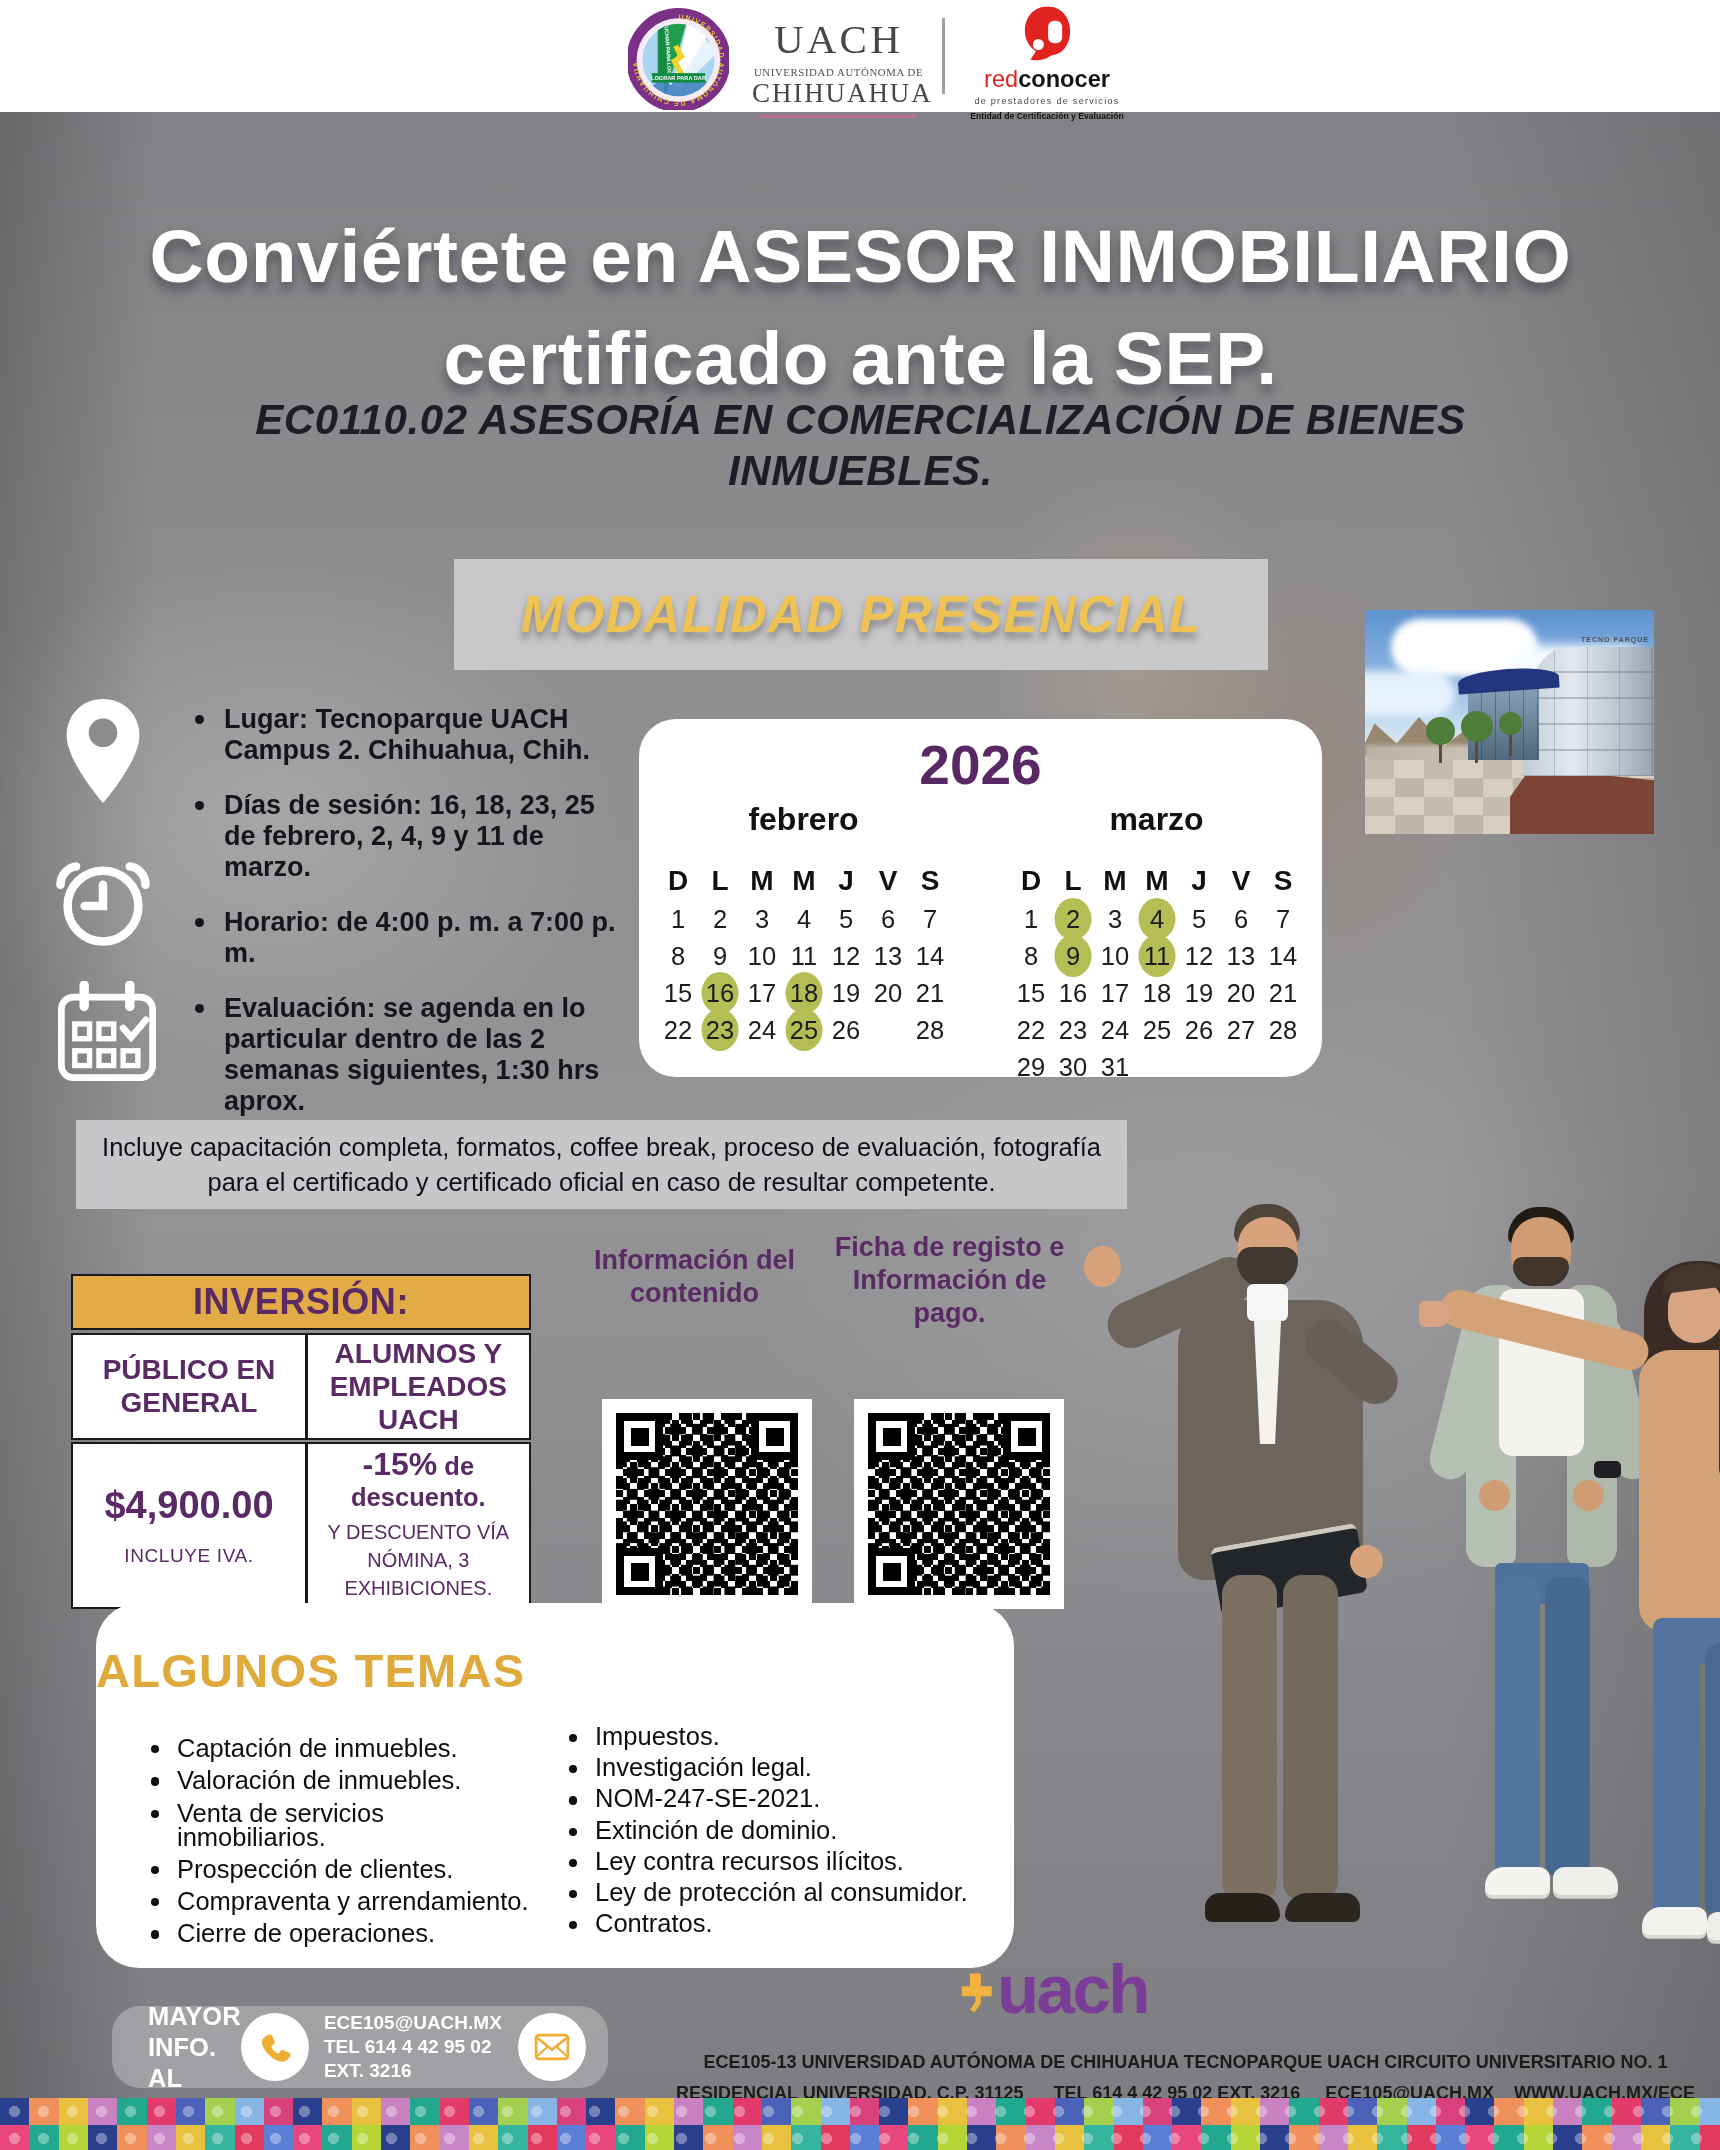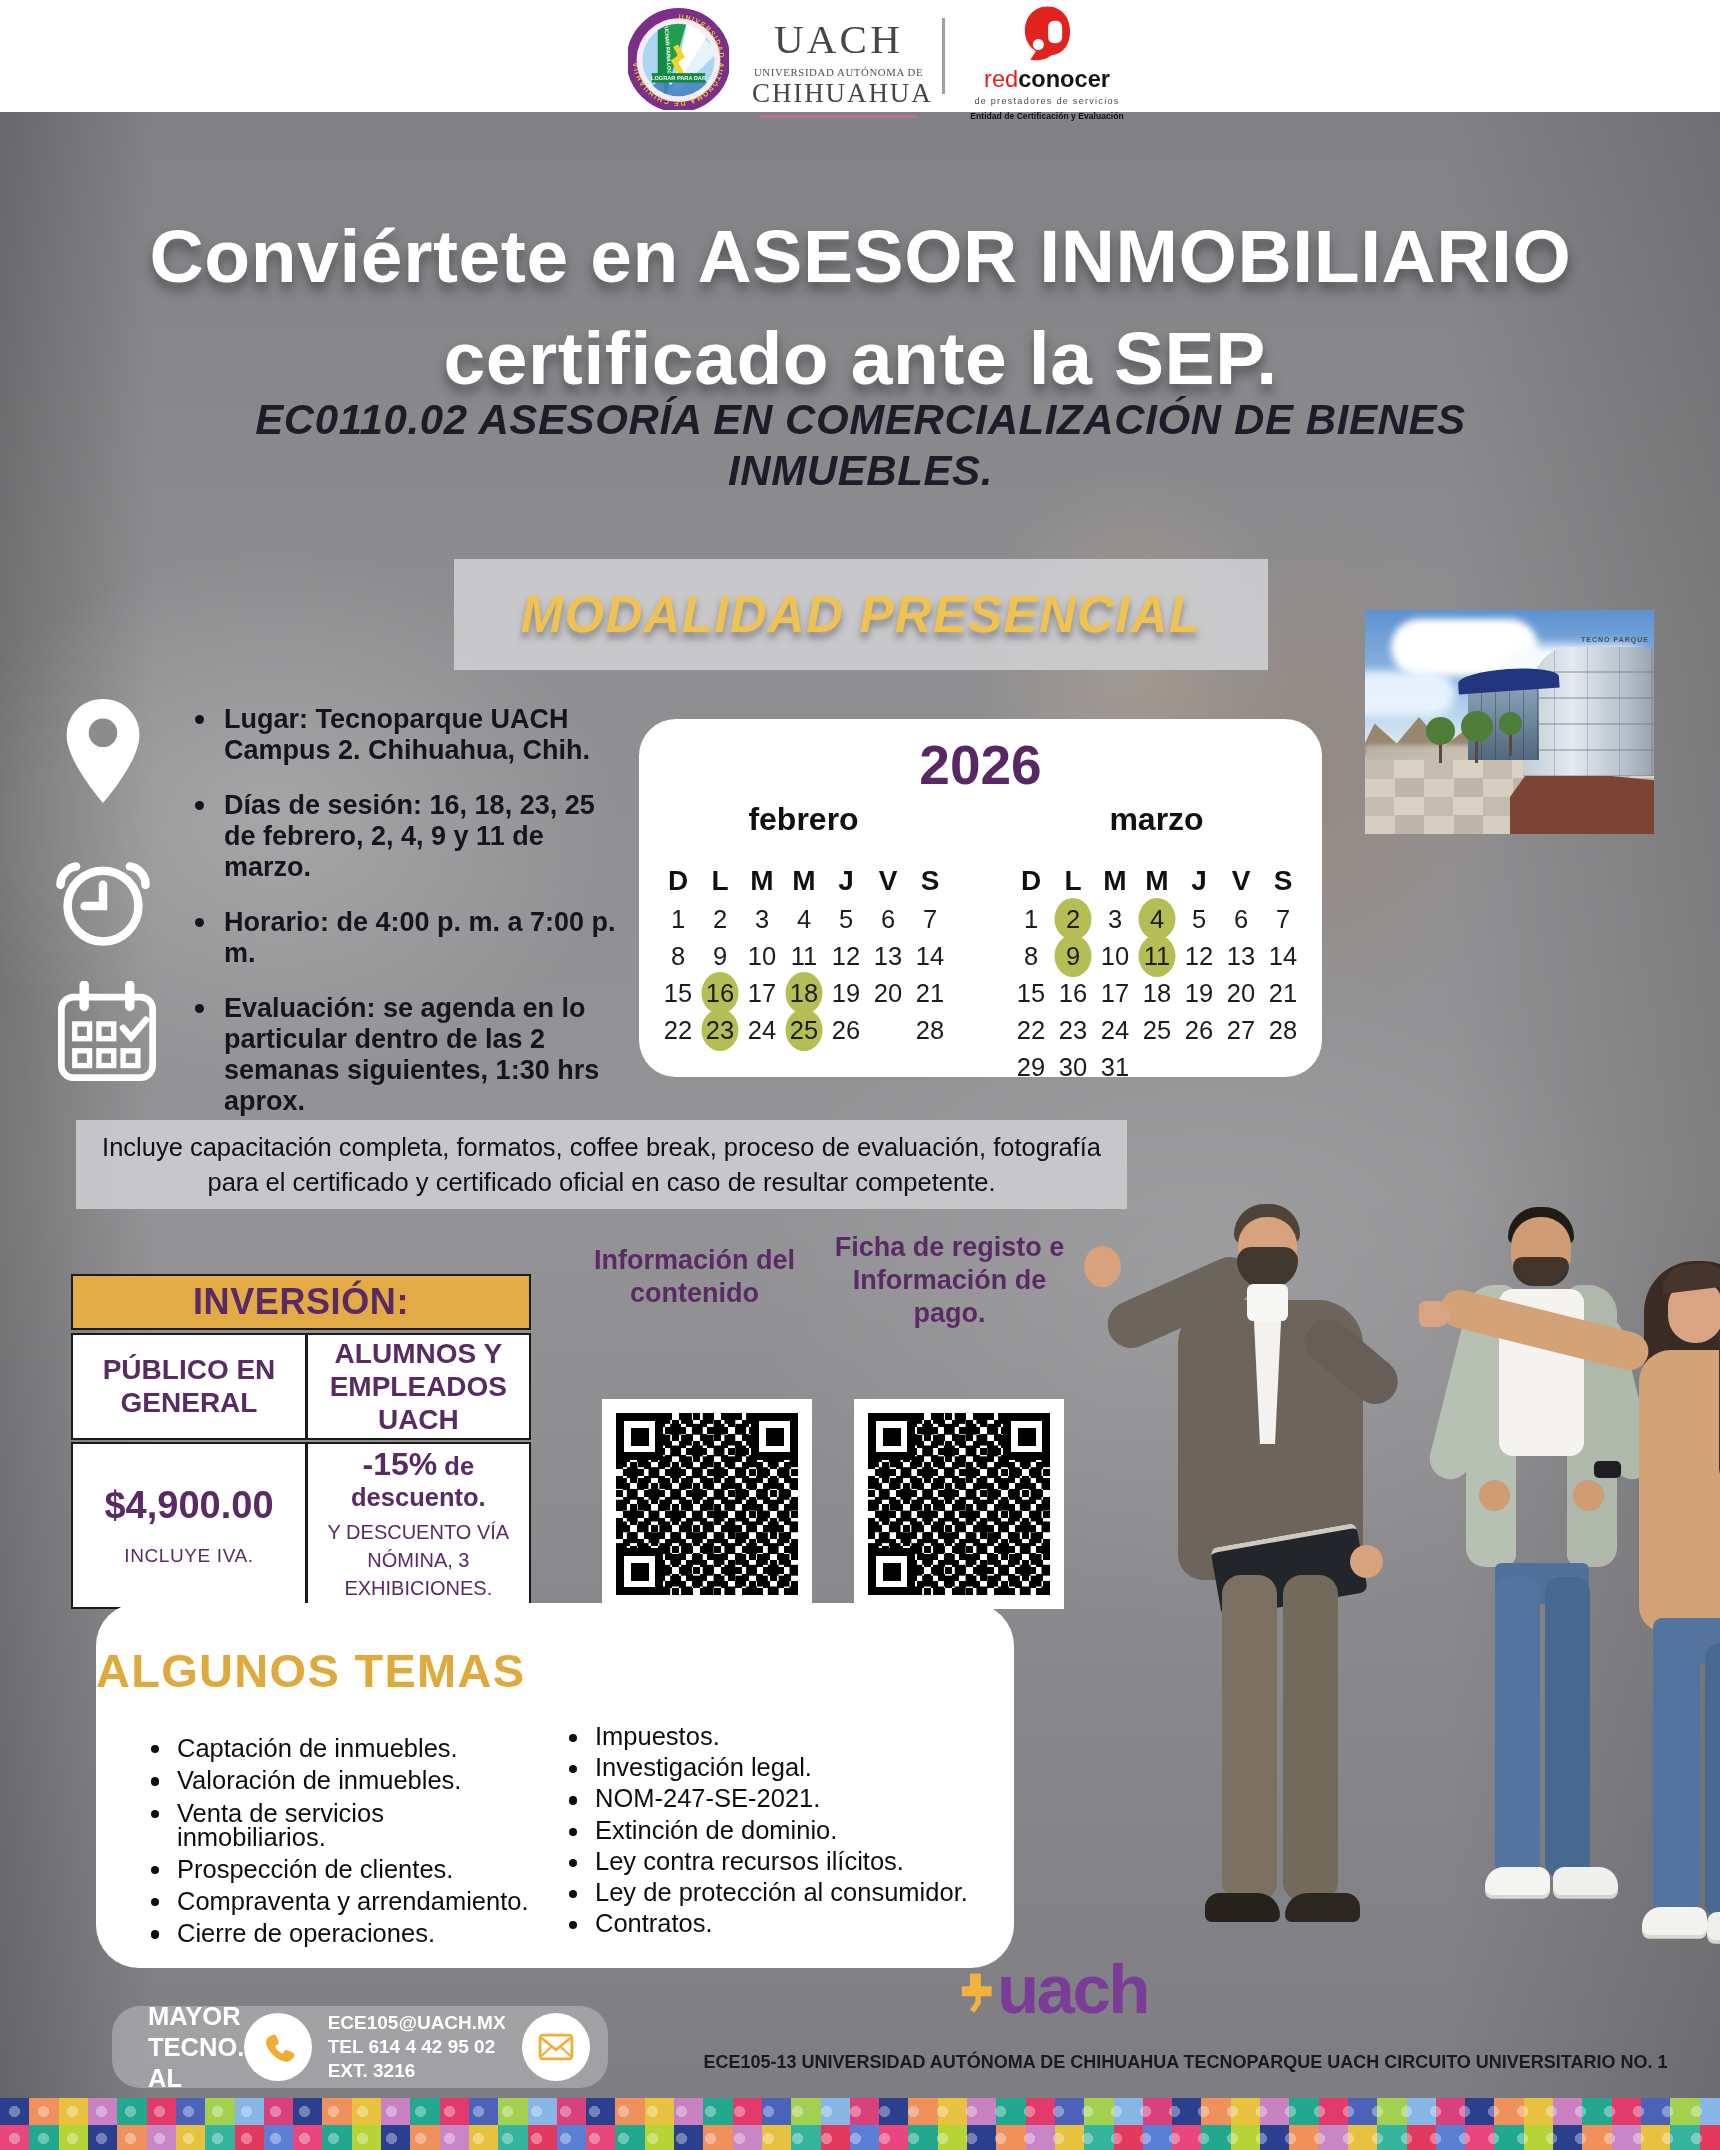--- a/index.html
+++ b/index.html
@@ -535,21 +535,21 @@
         <li>Investigación legal.</li>
         <li>NOM-247-SE-2021.</li>
         <li>Extinción de dominio.</li>
         <li>Ley contra recursos ilícitos.</li>
         <li>Ley de protección al consumidor.</li>
         <li>Contratos.</li>
       </ul>
   </div>
 
   <div class="abs infobox">
-    <div class="more">MAYOR TECNO. AL</div>
+    <div class="more">MAYOR INFO. AL</div>
     <div class="circle-ic">
       <svg width="33" height="33" viewBox="0 0 48 48">
         <path fill="#f0ad33" d="M14 6 c3 -2 6 -1 7 2 l3 7 c1 2 0 4 -2 5 l-3 2 c2 5 6 9 11 11 l2 -3 c1 -2 3 -3 5 -2 l7 3 c3 1 4 4 2 7 c-3 5 -9 8 -15 6 C20 41 9 30 6 19 c-1 -5 2 -11 8 -13z"></path>
       </svg>
     </div>
     <div class="contact">
       <div>ECE105@UACH.MX</div>
       <div>TEL 614 4 42 95 02</div>
       <div>EXT. 3216</div>
     </div>
@@ -563,20 +563,21 @@
   </div>
 
   <div class="abs brand">
     <svg class="brand-mark" viewBox="0 0 40 52">
       <path fill="#f2b23e" d="M15 4 h12 v14 h12 v11 h-12 v8 l-7 10 -5 -3 6 -9 v-6 H6 V18 h9 z"></path>
     </svg>
     <div class="brand-name">uach</div>
   </div>
   <div class="abs address">
     <div class="ln">ECE105-13 UNIVERSIDAD AUTÓNOMA DE CHIHUAHUA TECNOPARQUE UACH CIRCUITO UNIVERSITARIO NO. 1</div>
+    <div class="ln">RESIDENCIAL UNIVERSIDAD, C.P. 31125      TEL 614 4 42 95 02 EXT. 3216     ECE105@UACH.MX    WWW.UACH.MX/ECE</div>
   </div>
 
   <div class="abs pattern-strip">
     <div class="pattern-row prow1"></div>
     <div class="pattern-row prow2"></div>
   </div>
 
 </div>
 
 

